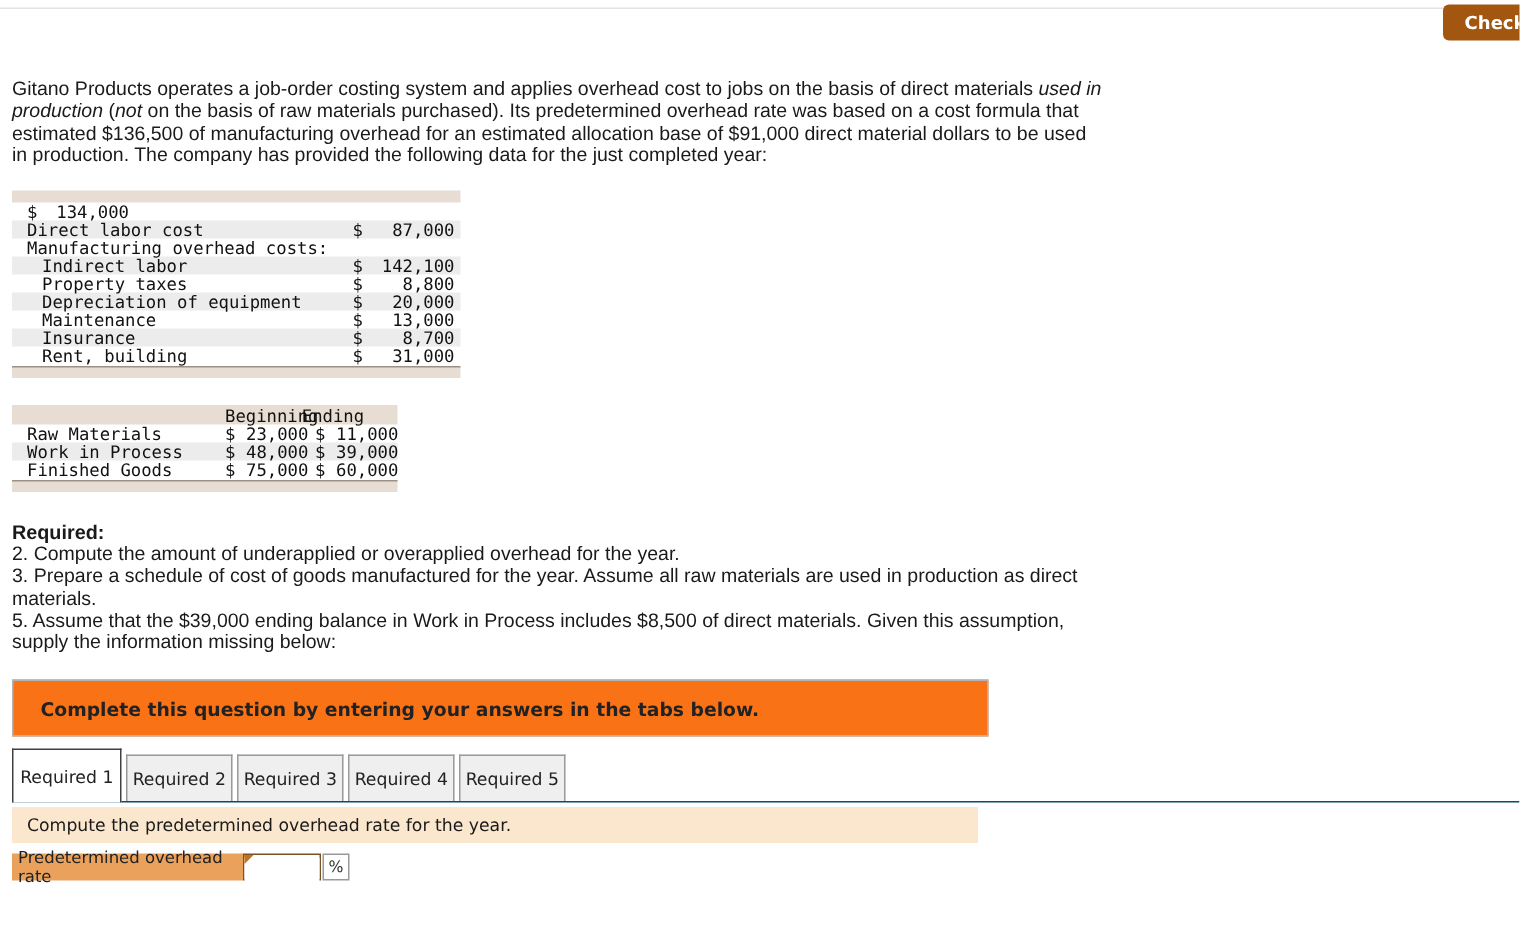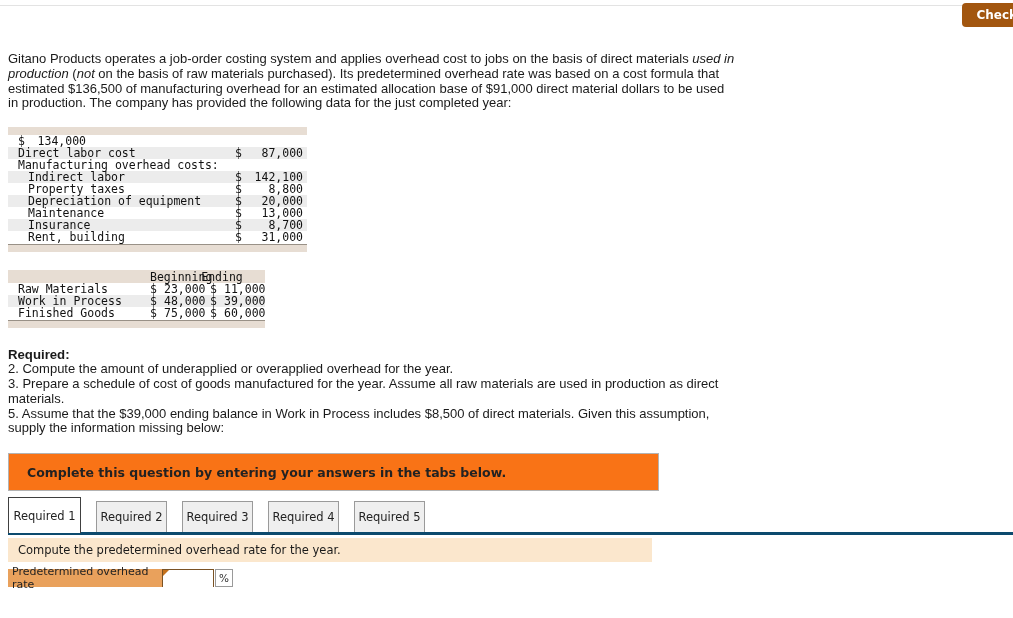--- a/index.html
+++ b/index.html
@@ -50,22 +50,22 @@
 
   
   .banner{
     margin-top:17px;width:651px;height:38px;box-sizing:border-box;
     background:#f97316;border:1px solid #b3b3b3;
     display:flex;align-items:center;padding-left:18px;
     font-family:"DejaVu Sans",sans-serif;font-size:12.5px;font-weight:bold;color:#222;
   }
   .tabs-wrap{
     margin-top:9px;width:1005px;height:35px;box-sizing:border-box;
-    border-bottom:3px solid #0c4a6e;
-    display:flex;gap:15px;align-items:flex-end;
+    border-bottom:1px solid #0c4a6e;
+    display:flex;gap:3px;align-items:flex-end;
   }
   .tab{
     box-sizing:border-box;width:71px;height:31px;
     background:#efefef;border:1px solid #9a9a9a;border-bottom:none;
     display:flex;align-items:center;justify-content:center;cursor:pointer;
     font-family:"DejaVu Sans",sans-serif;font-size:11.5px;color:#222;
   }
   .tab.active{
     width:73px;height:36px;margin-bottom:-1px;position:relative;z-index:2;
     background:#fff;border:1px solid #404040;border-bottom:none;

